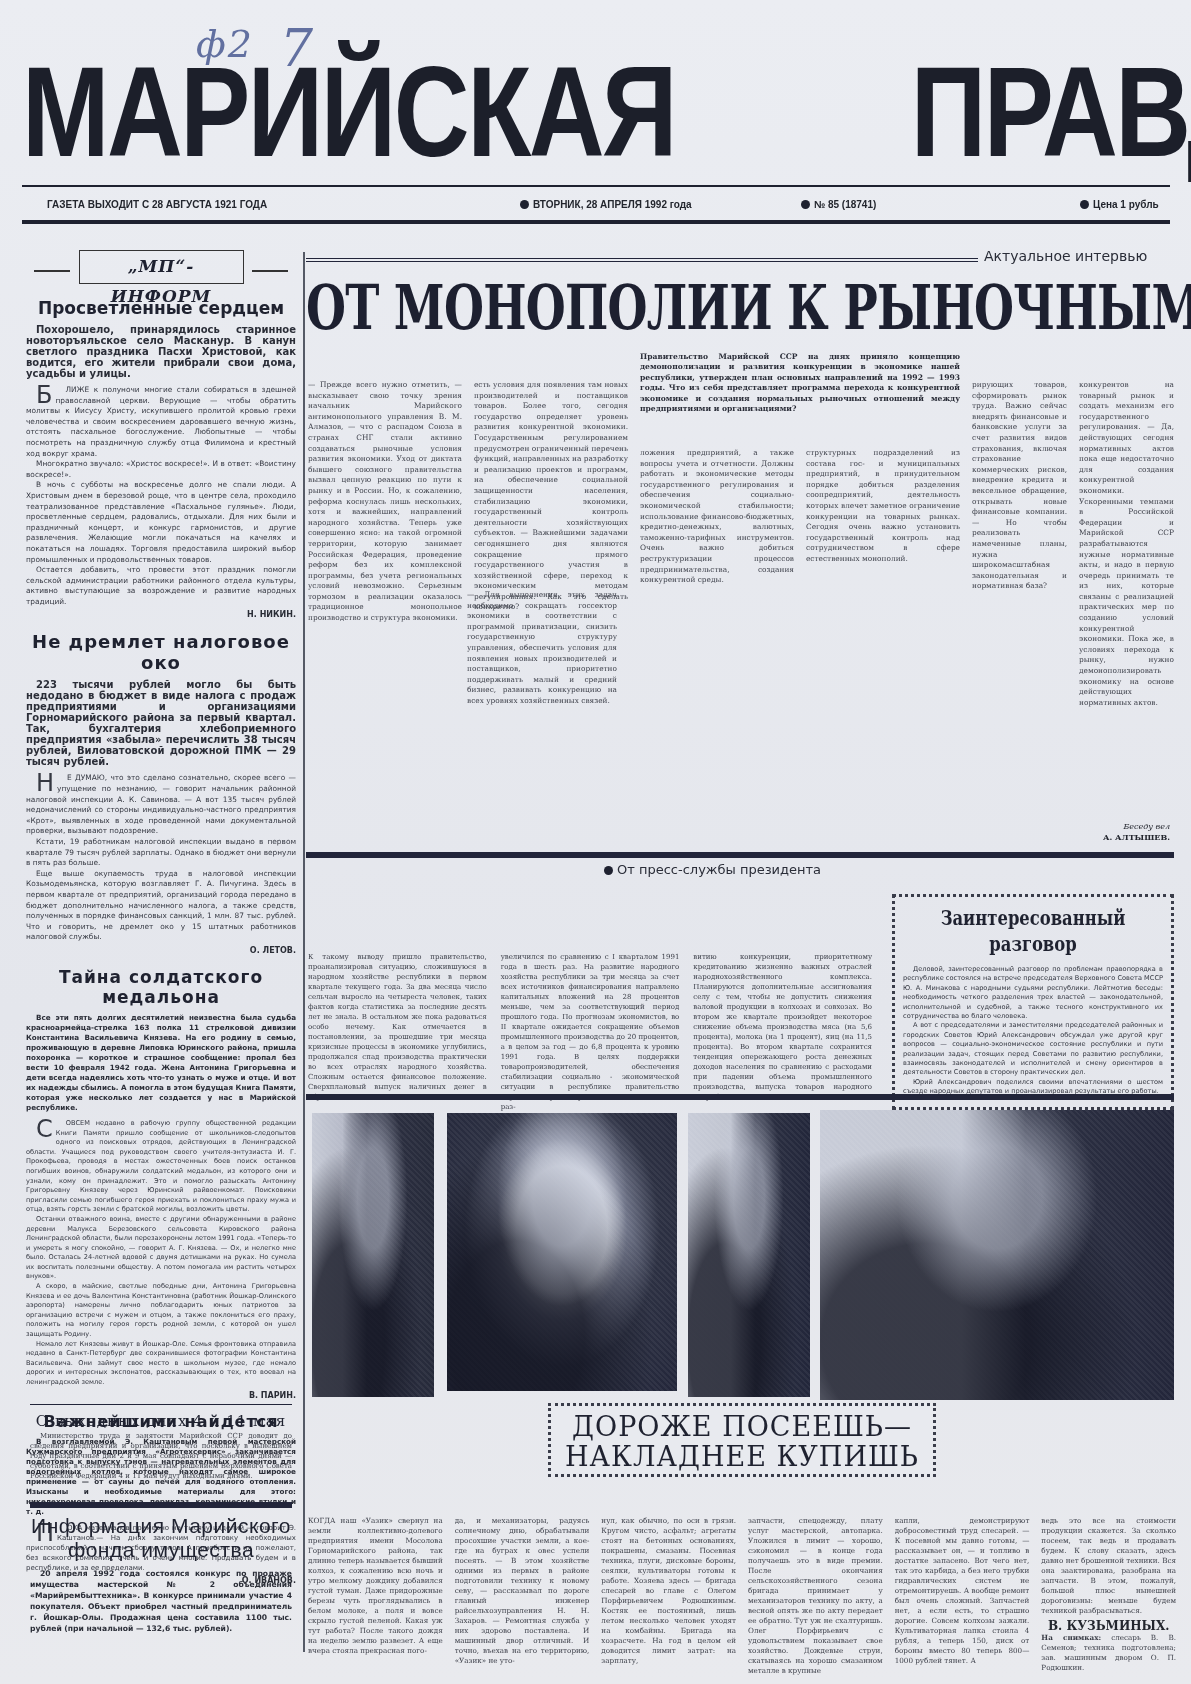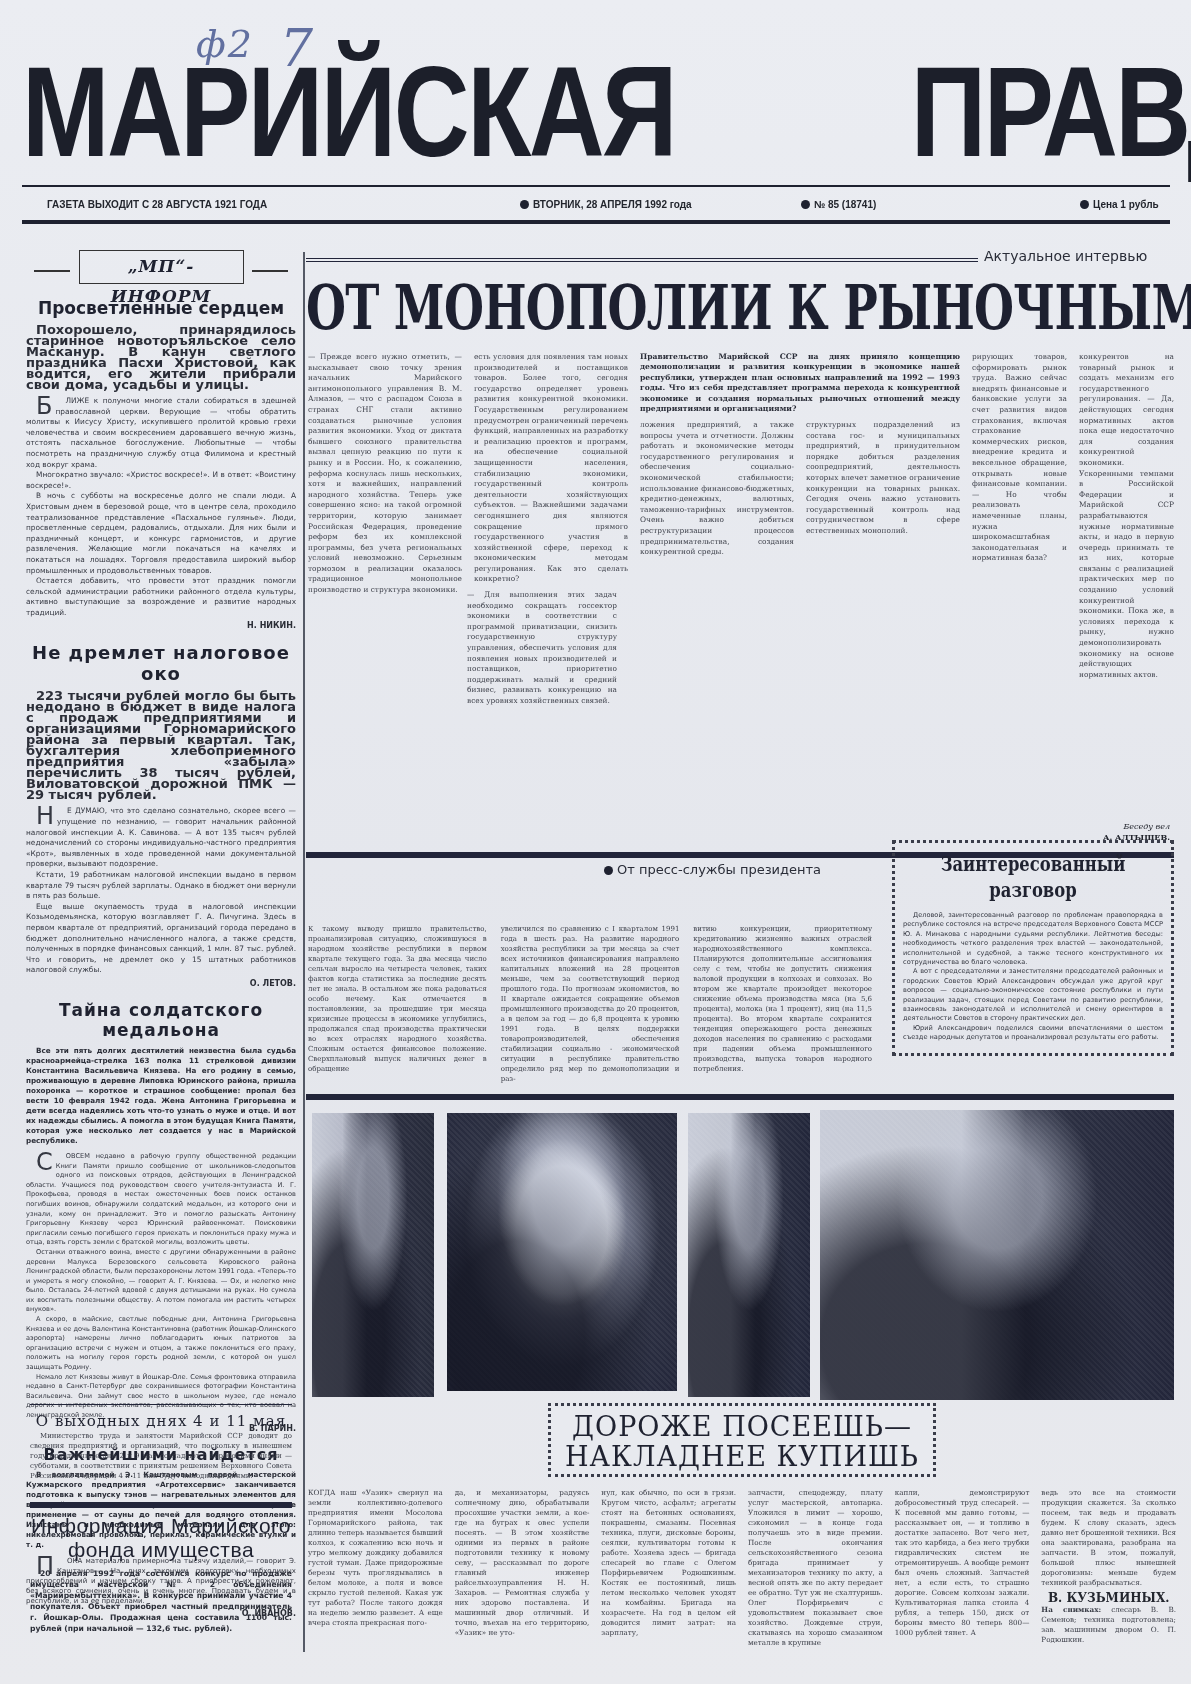--- a/index.html
+++ b/index.html
@@ -38,42 +38,42 @@
   .inform-box {
     margin: 4px auto 0; width: 165px; height: 34px; border: 1.5px solid #333;
     font-family: "DejaVu Serif", serif; font-weight: bold; font-style: italic;
     font-size: 17px; text-align: center; line-height: 30px; color: #1e2130; letter-spacing: 1px;
   }
   .inform-wrap { position: relative; height: 42px; }
   .inform-wrap::before, .inform-wrap::after { content:""; position:absolute; top:20px; width:36px; height:2px; background:#333; }
   .inform-wrap::before { left: 8px; } .inform-wrap::after { right: 8px; }
   .hl-sans { font-family: "DejaVu Sans", sans-serif; font-weight: bold; text-align: center; color: #1f2230; }
   .hl-narrow { font-family: "Liberation Sans", sans-serif; font-weight: normal; text-align: center; color: #1f2230; letter-spacing: 0.5px; }
-  .lead { font-family: "DejaVu Sans", sans-serif; font-weight: bold; font-size: 13px; line-height: 11px; text-align: justify; color: #2b2e38; margin-top: 6px; text-indent: 10px; }
+  .lead { font-family: "DejaVu Sans", sans-serif; font-weight: bold; font-size: 10px; line-height: 11px; text-align: justify; color: #2b2e38; margin-top: 6px; text-indent: 10px; }
   .body-sans { font-family: "DejaVu Sans", sans-serif; font-size: 7.4px; line-height: 10.6px; text-align: justify; color: #353842; margin-top: 6px; }
   .body-sans p { text-indent: 10px; }
   .dropcap { float: left; font-size: 24px; line-height: 20px; margin-right: 3px; font-family: "DejaVu Sans", sans-serif; }
   .sig { font-family: "DejaVu Sans", sans-serif; font-weight: bold; font-size: 8px; text-align: right; margin-top: 3px; color: #2a2d36; }
   .col-left h3 { margin-top: 12px; }
 
   .body-serif { font-family: "DejaVu Serif", serif; font-size: 7.4px; line-height: 10.6px; text-align: justify; color: #3a3d47; }
   .body-serif p { text-indent: 10px; }
 
   .vrule { position: absolute; width: 1.5px; background: #555a66; }
   .hbar { position: absolute; background: #22253a; }
 
   
   .kicker { position: absolute; font-family: "DejaVu Sans", sans-serif; font-size: 14px; color: #2a2d38; white-space: nowrap; }
   .big-head {
     position: absolute; left: 306px; top: 268px; width: 868px; height: 80px;
     font-family: "DejaVu Serif", serif; font-weight: bold; font-size: 62px; line-height: 80px; color: #1d2030;
     white-space: nowrap; letter-spacing: -1px;
   }
   .big-head span { display:inline-block; transform: scaleX(0.74); transform-origin: left; }
-  .cols { position: absolute; display: flex; gap: 12px; }
+  .cols { position: absolute; display: flex; gap: 12px; margin-top: 28px; }
   .cols > div { flex: 1; }
 
   .photo { position: absolute; background: #3a3e52; overflow: hidden; }
   .photo::before { content: ""; position: absolute; inset: 0;
     background:
       radial-gradient(ellipse at 50% 30%, rgba(200,205,220,.55) 0 18%, transparent 40%),
       radial-gradient(ellipse at 30% 80%, rgba(20,22,35,.8) 0 30%, transparent 60%),
       repeating-linear-gradient(45deg, rgba(255,255,255,.05) 0 2px, transparent 2px 4px);
   }
   .photo-l { background: linear-gradient(90deg,#c6cad6 0%,#b6bac8 25%,#2f3244 45%,#262a3a 100%); }
@@ -198,21 +198,21 @@
   </div>
   <div class="hbar" style="left:306px;top:852px;width:868px;height:6px"></div>
 
   <div class="kicker" style="left:604px;top:862px;font-size:13px"><span class="dot"></span><span>От пресс-службы президента</span></div>
   <div class="cols" style="left:308px;top:924px;width:564px;height:160px;gap:14px">
     <div class="body-serif" style="font-size:7px;line-height:10px">К такому выводу пришло правительство, проанализировав ситуацию, сложившуюся в народном хозяйстве республики в первом квартале текущего года. За два месяца число сельчан выросло на четыреста человек, таких фактов когда статистика за последние десять лет не знала. В остальном же пока радоваться особо нечему. Как отмечается в постановлении, за прошедшие три месяца кризисные процессы в экономике углубились, продолжался спад производства практически во всех отраслях народного хозяйства. Сложным остается финансовое положение. Сверхплановый выпуск наличных денег в обращение</div>
     <div class="body-serif" style="font-size:7px;line-height:10px">увеличился по сравнению с I кварталом 1991 года в шесть раз. На развитие народного хозяйства республики за три месяца за счет всех источников финансирования направлено капитальных вложений на 28 процентов меньше, чем за соответствующий период прошлого года. По прогнозам экономистов, во II квартале ожидается сокращение объемов промышленного производства до 20 процентов, а в целом за год — до 6,8 процента к уровню 1991 года. В целях поддержки товаропроизводителей, обеспечения стабилизации социально - экономической ситуации в республике правительство определило ряд мер по демонополизации и раз-</div>
     <div class="body-serif" style="font-size:7px;line-height:10px">витию конкуренции, приоритетному кредитованию жизненно важных отраслей народнохозяйственного комплекса. Планируются дополнительные ассигнования селу с тем, чтобы не допустить снижения валовой продукции в колхозах и совхозах. Во втором же квартале произойдет некоторое снижение объема производства мяса (на 5,6 процента), молока (на 1 процент), яиц (на 11,5 процента). Во втором квартале сохранится тенденция опережающего роста денежных доходов населения по сравнению с расходами при падении объема промышленного производства, выпуска товаров народного потребления.</div>
   </div>
 
-  <div class="dashbox dotted" style="left:892px;top:840px;width:282px;height:216px">
+  <div class="dashbox dotted" style="left:892px;top:894px;width:282px;height:216px">
     <div style="padding:8px 8px 0;text-align:center;font-family:'DejaVu Serif',serif;font-weight:bold;font-size:20px;line-height:26px;color:#1f2230"><span style="display:inline-block;transform:scaleX(0.82)">Заинтересованный разговор</span></div>
     <div class="body-sans" style="padding:0 8px;font-size:6.6px;line-height:9.4px;margin-top:8px">
       <p>Деловой, заинтересованный разговор по проблемам правопорядка в республике состоялся на встрече председателя Верховного Совета МССР Ю. А. Минакова с народными судьями республики. Лейтмотив беседы: необходимость четкого разделения трех властей — законодательной, исполнительной и судебной, а также тесного конструктивного их сотрудничества во благо человека.</p>
       <p>А вот с председателями и заместителями председателей районных и городских Советов Юрий Александрович обсуждал уже другой круг вопросов — социально-экономическое состояние республики и пути реализации задач, стоящих перед Советами по развитию республики, взаимосвязь законодателей и исполнителей и смену ориентиров в деятельности Советов в сторону практических дел.</p>
       <p>Юрий Александрович поделился своими впечатлениями о шестом съезде народных депутатов и проанализировал результаты его работы.</p>
     </div>
   </div>
 
   <div class="hbar" style="left:306px;top:1094px;width:868px;height:6px"></div>
 

